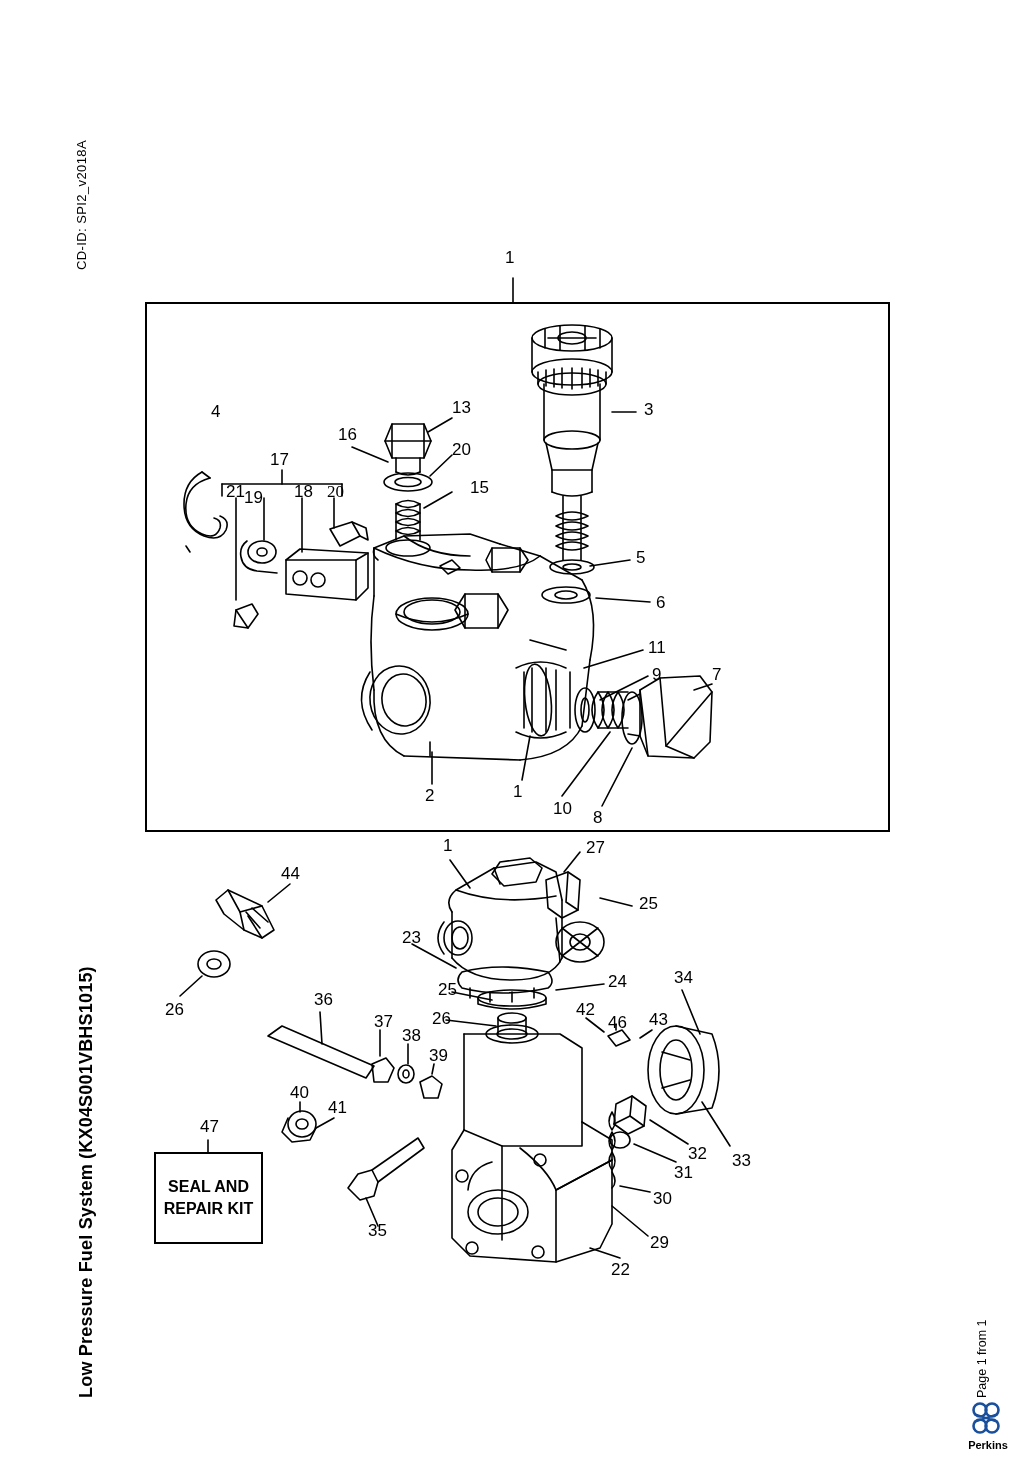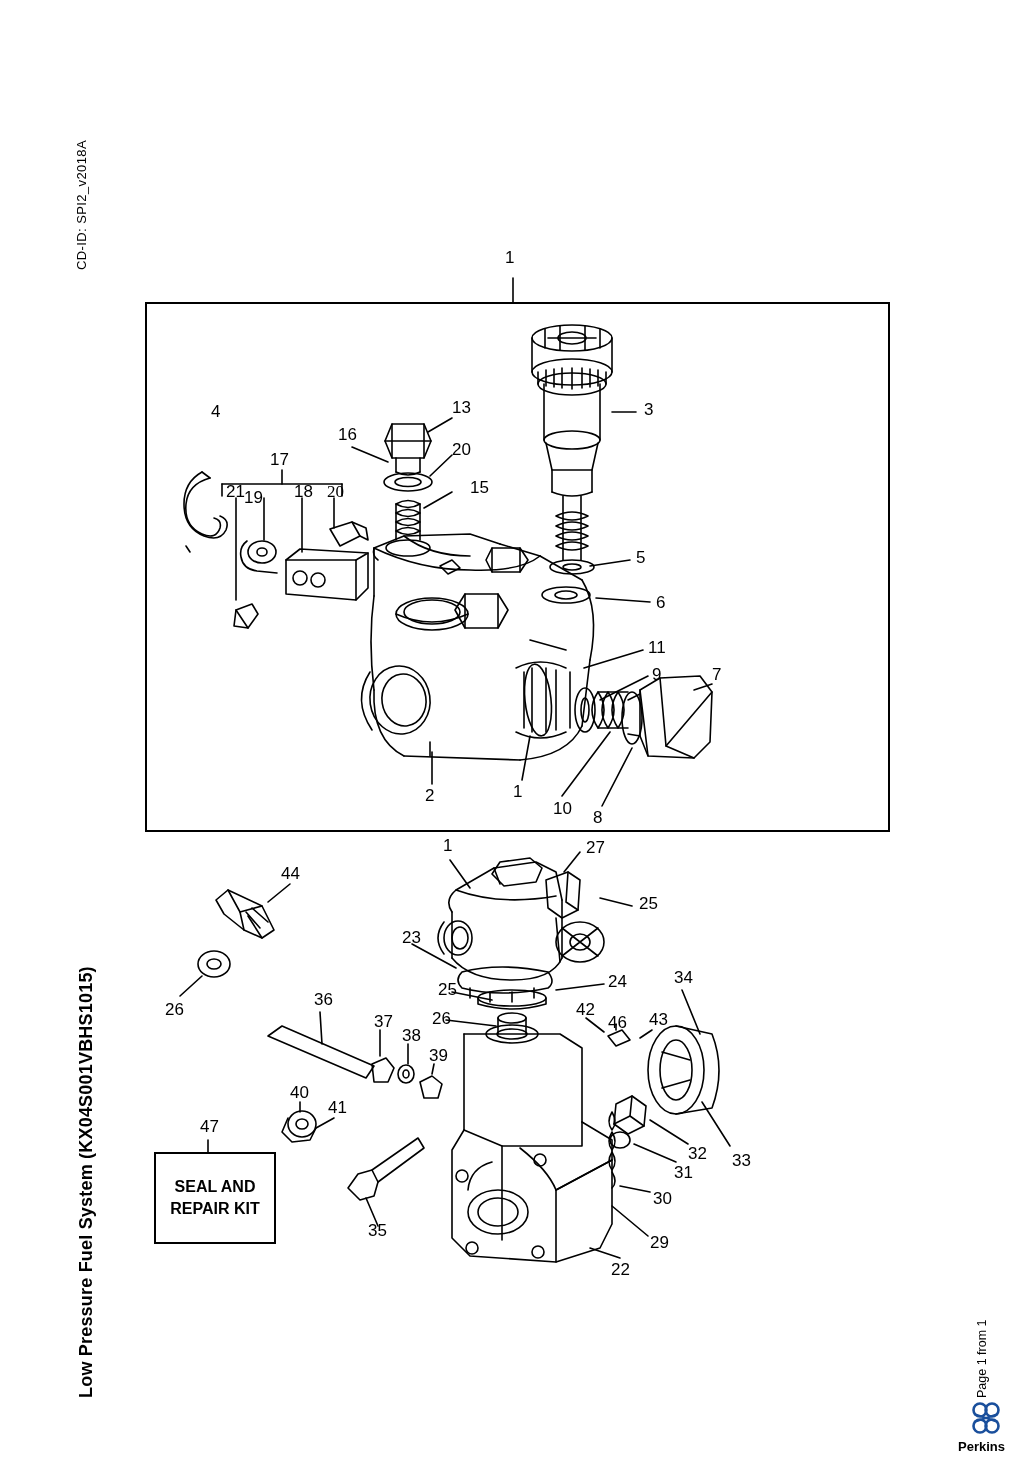--- a/index.html
+++ b/index.html
@@ -52,22 +52,22 @@
     left: 958px;
     top: 1401px;
     width: 60px;
     height: 52px;
   }
   #logo .brand {
     position: absolute;
     left: 0;
     top: 38px;
     width: 60px;
-    text-align: left;
-    font-size: 13px;
+    text-align: center;
+    font-size: 11px;
     font-weight: bold;
   }
   
   #figure {
     position: absolute;
     left: 0;
     top: 0;
     width: 1033px;
     height: 1461px;
   }
@@ -76,21 +76,21 @@
     font-size: 17px;
     font-family: "Liberation Sans", sans-serif;
     color: #000;
     white-space: nowrap;
   }
   
   #seal-box {
     position: absolute;
     left: 154px;
     top: 1152px;
-    width: 122px;
+    width: 109px;
     height: 92px;
     border: 2px solid #000;
     box-sizing: border-box;
     display: flex;
     flex-direction: column;
     align-items: center;
     justify-content: center;
     font-size: 16px;
     font-weight: bold;
     line-height: 1.35;

